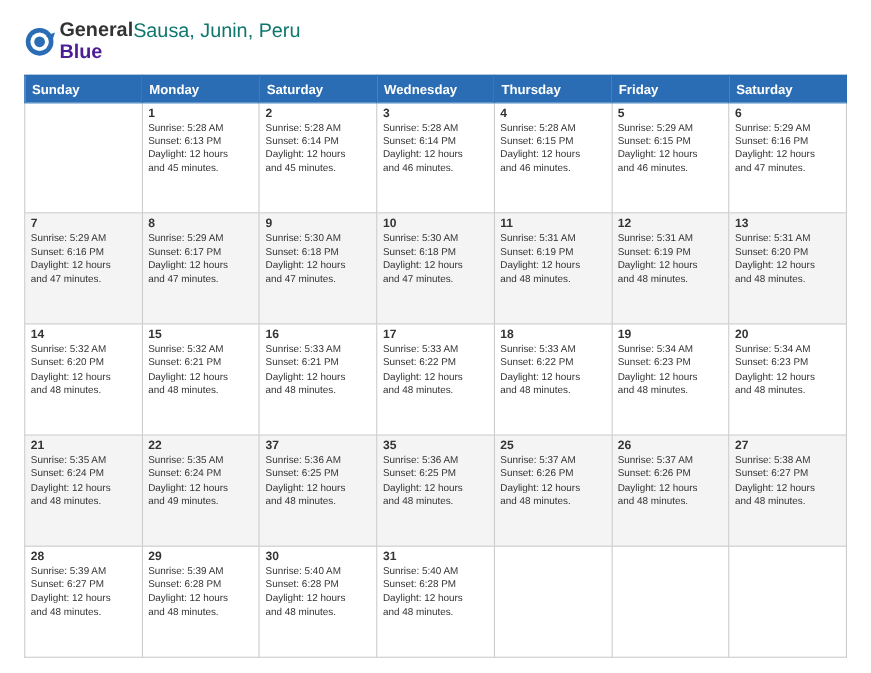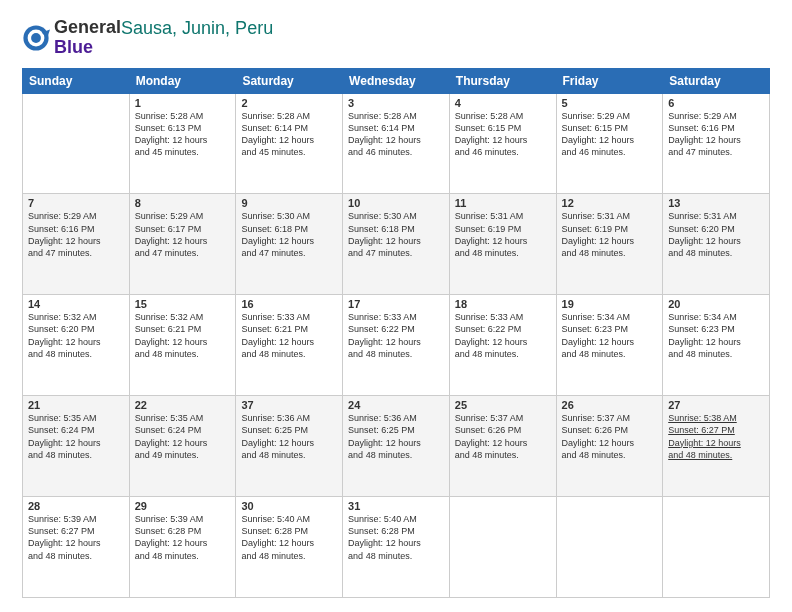--- a/index.html
+++ b/index.html
@@ -302,21 +302,21 @@
 and 49 minutes.</div>
           </td>
           <td>
             <span class="day-num">37</span>
             <div class="cell-info" style="white-space: pre-line;">Sunrise: 5:36 AM
 Sunset: 6:25 PM
 Daylight: 12 hours
 and 48 minutes.</div>
           </td>
           <td>
-            <span class="day-num">24</span>
+            <span class="day-num">35</span>
             <div class="cell-info" style="white-space: pre-line;">Sunrise: 5:36 AM
 Sunset: 6:25 PM
 Daylight: 12 hours
 and 48 minutes.</div>
           </td>
           <td>
             <span class="day-num">25</span>
             <div class="cell-info" style="white-space: pre-line;">Sunrise: 5:37 AM
 Sunset: 6:26 PM
 Daylight: 12 hours
@@ -324,21 +324,21 @@
           </td>
           <td>
             <span class="day-num">26</span>
             <div class="cell-info" style="white-space: pre-line;">Sunrise: 5:37 AM
 Sunset: 6:26 PM
 Daylight: 12 hours
 and 48 minutes.</div>
           </td>
           <td>
             <span class="day-num">27</span>
-            <div class="cell-info" style="white-space: pre-line; text-decoration: underline;">Sunrise: 5:38 AM
+            <div class="cell-info" style="white-space: pre-line;">Sunrise: 5:38 AM
 Sunset: 6:27 PM
 Daylight: 12 hours
 and 48 minutes.</div>
           </td>
         </tr>
         <tr>
           <td>
             <span class="day-num">28</span>
             <div class="cell-info" style="white-space: pre-line;">Sunrise: 5:39 AM
 Sunset: 6:27 PM

